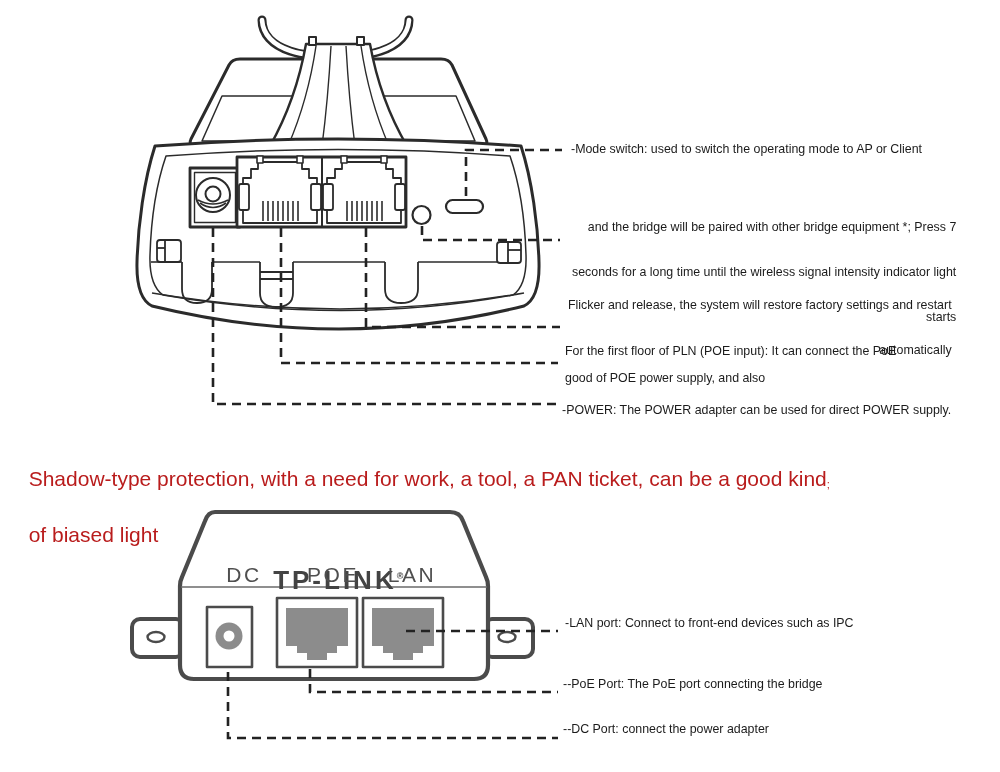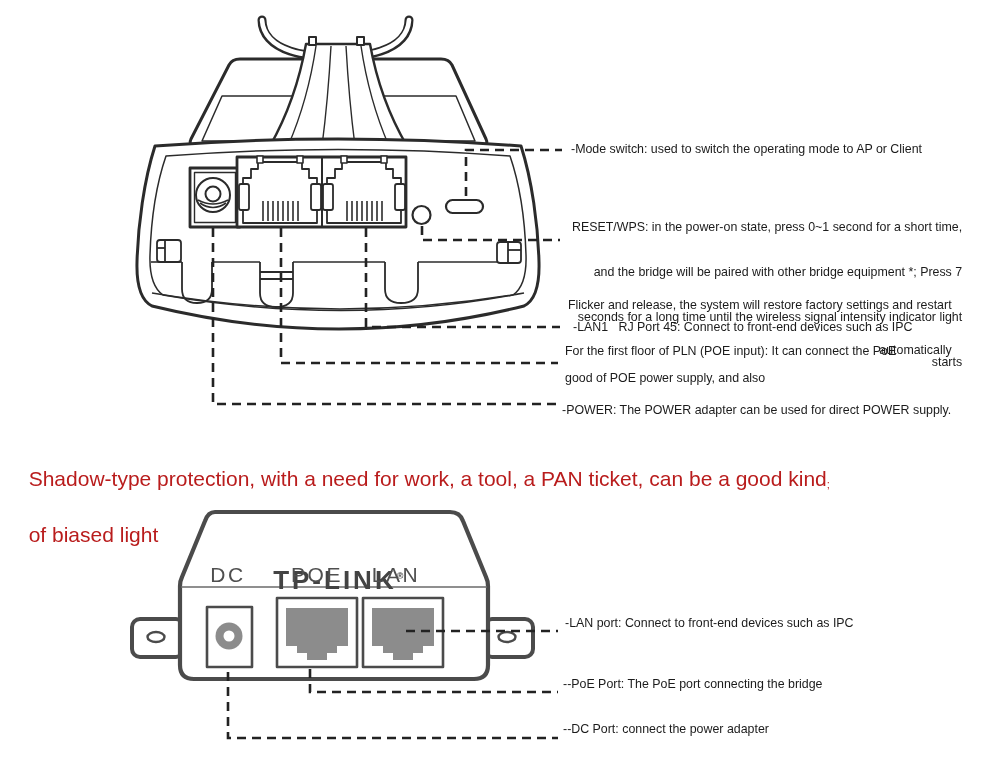--- a/index.html
+++ b/index.html
@@ -17,21 +17,21 @@
     color:#b91c1c;white-space:pre;
   }
   .caption .tail{font-size:11px;vertical-align:-2px;}
   .brand{
     position:absolute;left:328px;top:534px;transform:translateX(-50%);
     font-size:26px;font-weight:700;letter-spacing:3px;color:#434343;white-space:pre;
   }
   .brand .reg{font-size:9px;vertical-align:10px;letter-spacing:0;}
   .portlabel{
     position:absolute;top:563px;transform:translateX(-50%);
-    font-size:21px;color:#4f4f4f;letter-spacing:2.5px;white-space:pre;
+    font-size:21px;color:#4f4f4f;letter-spacing:2.5px;white-space:pre;margin-left:16px;
   }
 </style>
 </head>
 <body>
 
 <div class="stage">
 
 <svg width="1000" height="772" viewBox="0 0 1000 772">
   <defs>
 
@@ -171,32 +171,30 @@
   <g fill="none" stroke="#222222" stroke-width="2.6" stroke-dasharray="9 6">
     <path d="M 406,631 L 558,631"></path>
     <path d="M 310,669 L 310,692 L 558,692"></path>
     <path d="M 228,672 L 228,738 L 558,738"></path>
   </g>
 </svg>
 
 <div class="note" style="left:571px;top:142px">-Mode switch: used to switch the operating mode to AP or Client</div>
 
 <div class="note" style="left:572px;top:190px">
-  <div>RESET/WPS: in the power-on state, press 0~1 second for a short time,</div>
   <div>and the bridge will be paired with other bridge equipment *; Press 7</div>
   <div>seconds for a long time until the wireless signal intensity indicator light</div>
   <div>starts</div>
 </div>
 
 <div class="note" style="left:568px;top:268px">
   <div>Flicker and release, the system will restore factory settings and restart</div>
   <div>automatically</div>
 </div>
 
-<div class="note" style="left:573px;top:320px">-LAN1   RJ Port 45: Connect to front-end devices such as IPC</div>
 
 <div class="note" style="left:565px;top:344px">For the first floor of PLN (POE input): It can connect the PoE</div>
 
 <div class="note" style="left:565px;top:371px">good of POE power supply, and also</div>
 
 <div class="note" style="left:562px;top:403px">-POWER: The POWER adapter can be used for direct POWER supply.</div>
 
 <div class="caption">
   <span>Shadow-type protection, with a need for work, a tool, a PAN ticket, can be a good kind</span><span class="tail">;</span><br>
   <span>of biased light</span>

